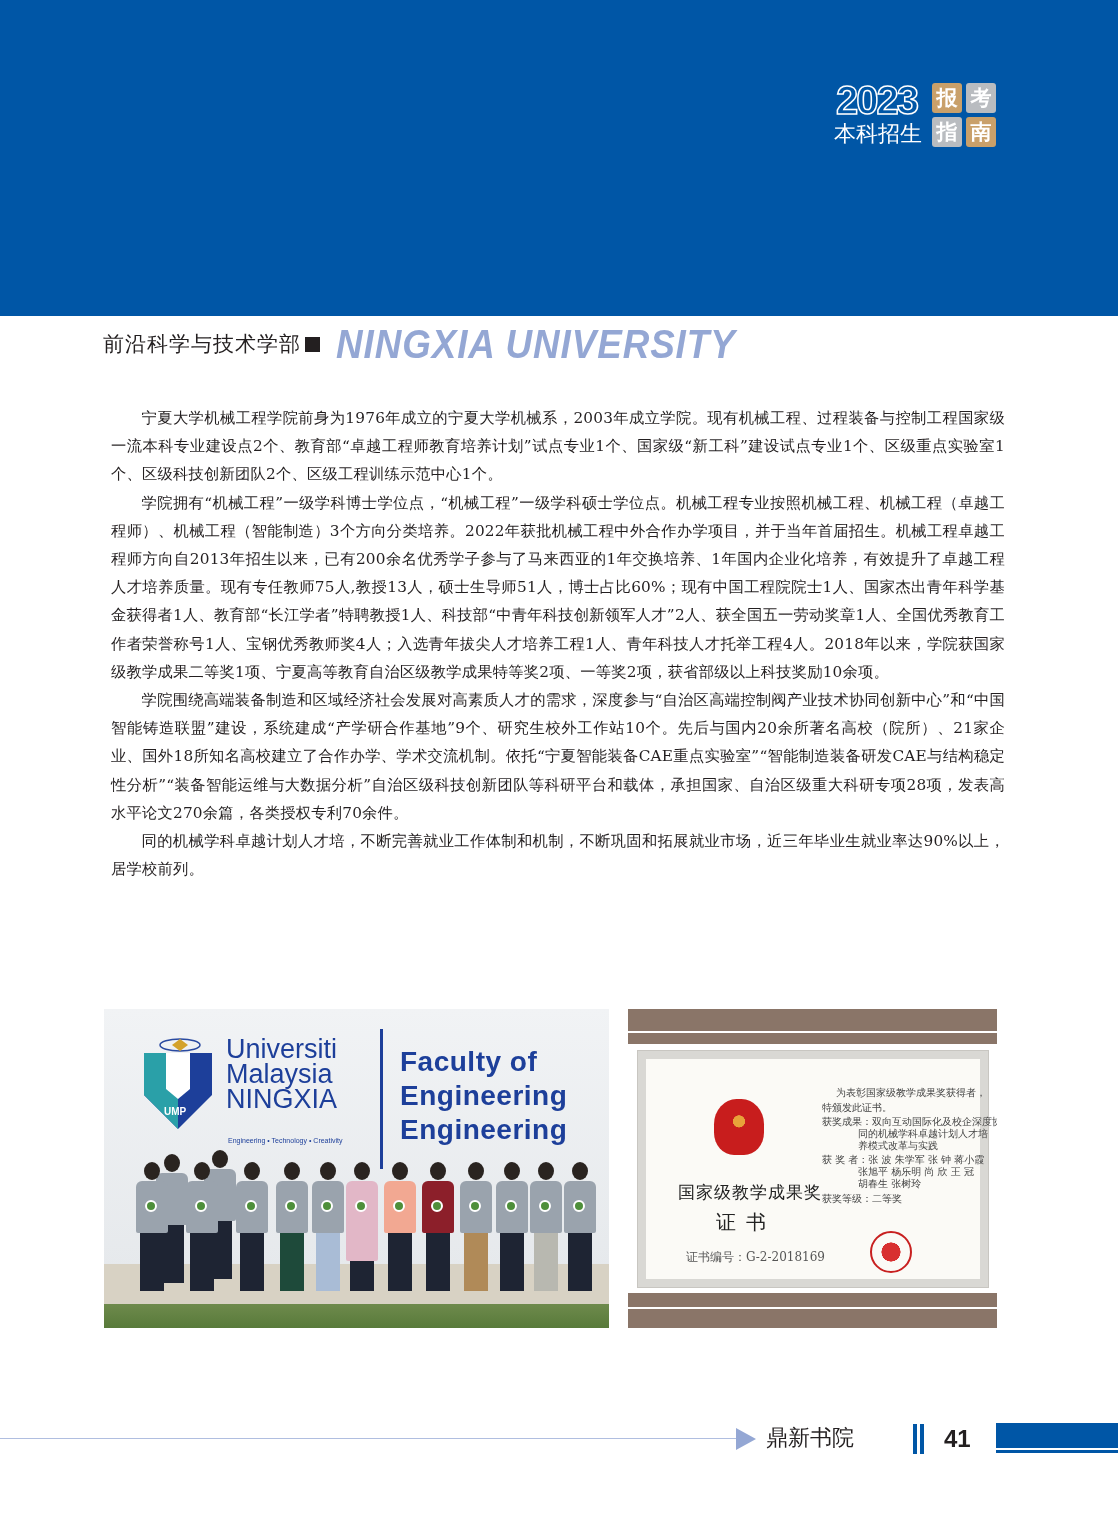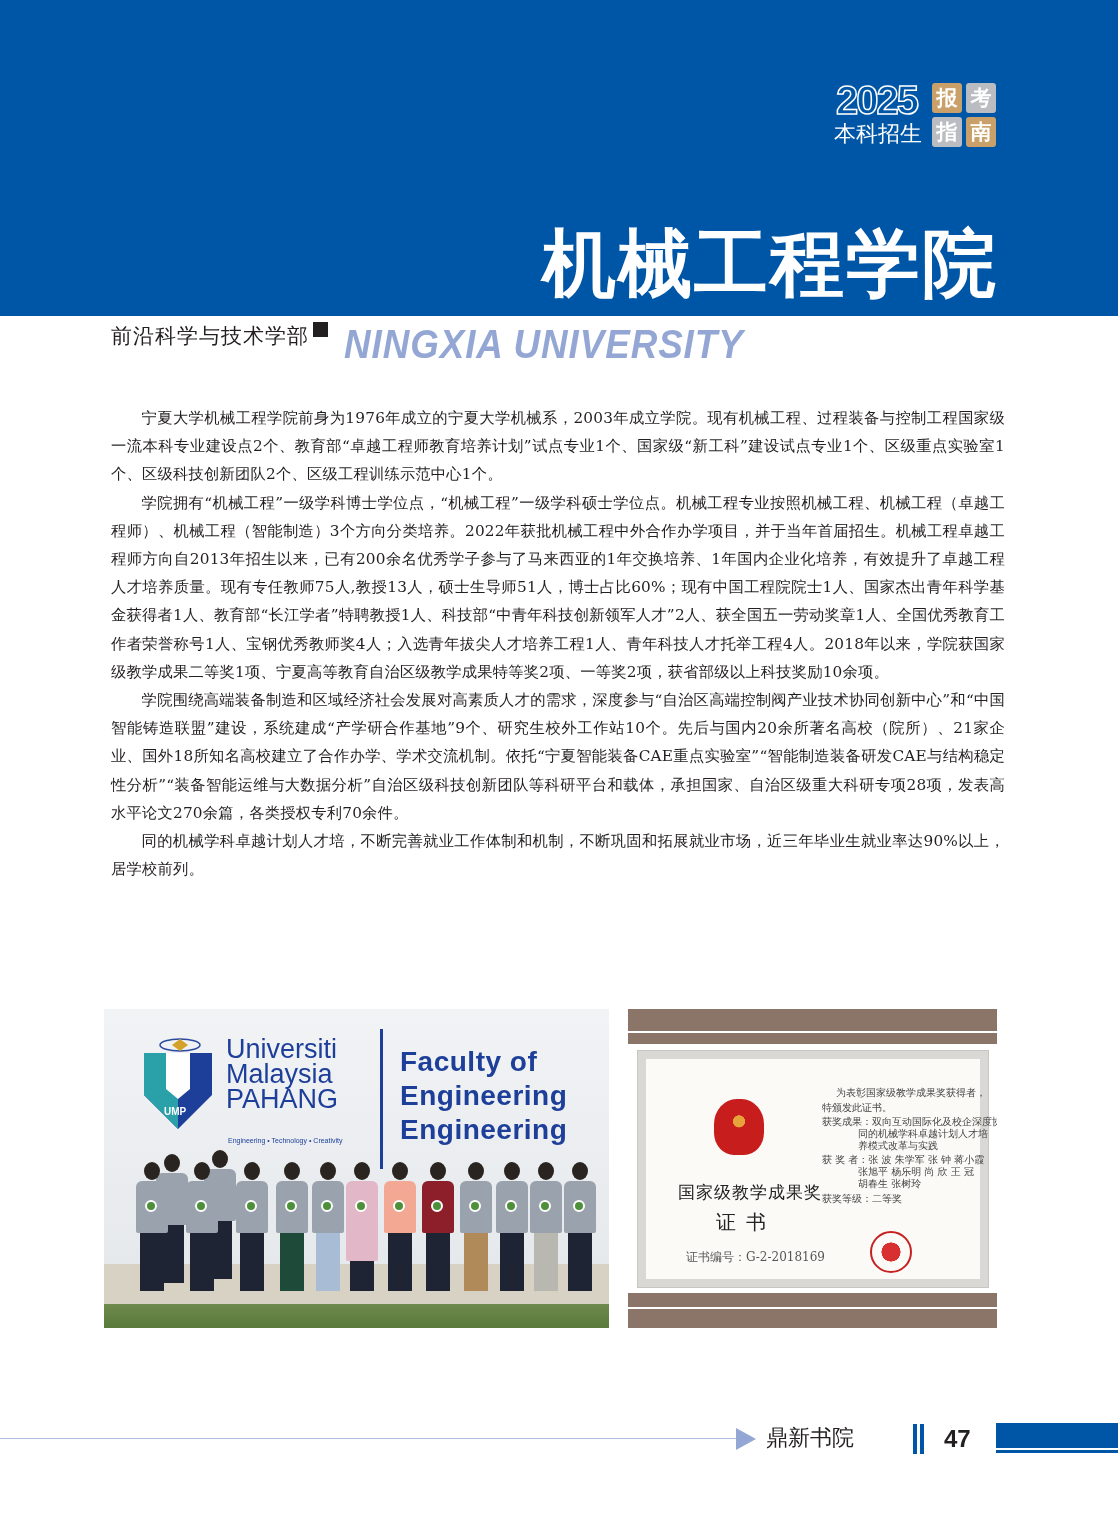--- a/index.html
+++ b/index.html
@@ -13,21 +13,21 @@
   .badge-sub { position: absolute; left: 0px; top: 41px; font-family: "DejaVu Sans", sans-serif; font-size: 22px; line-height: 26px; color: #ffffff; letter-spacing: 0px; }
   .tile { position: absolute; width: 30px; height: 30px; border-radius: 3px; color: #ffffff; font-family: "DejaVu Serif", serif; font-weight: bold; font-size: 21px; line-height: 30px; text-align: center; }
   .tile.gold { background: #c9a06a; }
   .tile.grey { background: #b9bcc0; }
   .t1 { left: 98px; top: 3px; } .t2 { left: 132px; top: 3px; }
   .t3 { left: 98px; top: 37px; } .t4 { left: 132px; top: 37px; }
 
   .college-title { position: absolute; right: 120px; top: 222px; font-family: "DejaVu Serif", "Liberation Serif", serif; font-weight: bold; font-size: 74px; line-height: 82px; color: #ffffff; letter-spacing: 2px; }
 
   
-  .subheader { position: absolute; left: 103px; top: 322px; height: 44px; display: flex; align-items: flex-start; margin-left: 8px; }
+  .subheader { position: absolute; left: 103px; top: 322px; height: 44px; display: flex; align-items: center; }
   .dept-name { font-family: "DejaVu Sans", sans-serif; font-size: 21px; color: #231f20; letter-spacing: 1px; }
   .square-mark { width: 15px; height: 15px; background: #231f20; margin-left: 4px; margin-right: 16px; }
   .univ-en { font-family: "Liberation Sans", sans-serif; font-weight: bold; font-style: italic; font-size: 40px; color: #94a7d4; letter-spacing: 1px; transform: scaleX(0.92); transform-origin: left center; }
 
   
   .body-text { position: absolute; left: 104px; top: 404px; width: 894px; margin-left: 7px; }
   .body-text p { font-size: 15.3px; line-height: 28.2px; text-indent: 2em; text-align: justify; color: #231f20; letter-spacing: 0.2px; }
 
   
   .photo-left { position: absolute; left: 104px; top: 1009px; width: 505px; height: 319px; overflow: hidden; background: #eef0f2; }
@@ -66,28 +66,27 @@
   .footer-bar2 { position: absolute; left: 920px; top: 1424px; width: 4px; height: 30px; background: #0056a6; }
   .page-num { position: absolute; left: 944px; top: 1424px; font-family: "Liberation Sans", sans-serif; font-weight: bold; font-size: 24px; line-height: 30px; color: #231f20; }
   .footer-block { position: absolute; left: 996px; top: 1423px; width: 122px; height: 25px; background: #0056a6; }
   .footer-block2 { position: absolute; left: 996px; top: 1450px; width: 122px; height: 3px; background: #0056a6; }
 </style>
 </head>
 <body>
 
 <div class="banner">
   <div class="badge">
-    <div class="badge-year">2025</div>
+    <div class="badge-year">2023</div>
     <div class="badge-sub">本科招生</div>
     <div class="tile gold t1">报</div>
     <div class="tile grey t2">考</div>
     <div class="tile grey t3">指</div>
     <div class="tile gold t4">南</div>
   </div>
-  <div class="college-title">机械工程学院</div>
 </div>
 
 <div class="subheader">
   <span class="dept-name">前沿科学与技术学部</span>
   <span class="square-mark"></span>
   <span class="univ-en">NINGXIA UNIVERSITY</span>
 </div>
 
 <div class="body-text">
   <p>宁夏大学机械工程学院前身为1976年成立的宁夏大学机械系，2003年成立学院。现有机械工程、过程装备与控制工程国家级一流本科专业建设点2个、教育部“卓越工程师教育培养计划”试点专业1个、国家级“新工科”建设试点专业1个、区级重点实验室1个、区级科技创新团队2个、区级工程训练示范中心1个。</p>
@@ -102,21 +101,21 @@
     <ellipse cx="40" cy="10" rx="20" ry="6" fill="none" stroke="#2a4aa0" stroke-width="1.5"></ellipse>
     <polygon points="40,4 48,10 40,16 32,10" fill="#d4a22a"></polygon>
     <path d="M4 18 H72 V60 L38 94 L4 60 Z" fill="#1d3f9a"></path>
     <path d="M4 18 H38 V94 L4 60 Z" fill="#2aa0a8"></path>
     <path d="M26 18 H50 V54 L38 64 L26 54 Z" fill="#ffffff"></path>
     <text x="24" y="80" font-family="Liberation Sans, sans-serif" font-size="10" font-weight="bold" fill="#ffffff">UMP</text>
   </svg>
   <div class="ump-text">
     <div>Universiti</div>
     <div>Malaysia</div>
-    <div>PAHANG</div>
+    <div>NINGXIA</div>
   </div>
   <div class="ump-tag">Engineering • Technology • Creativity</div>
   <div class="divider-v"></div>
   <div class="fac-text">
     <div>Faculty of</div>
     <div>Engineering</div>
     <div>Engineering</div>
   </div>
   <div class="ground"></div>
   <div class="grass"></div>
@@ -227,15 +226,15 @@
   </div>
   <div class="band bot1"></div>
   <div class="band bot2"></div>
 </div>
 
 <div class="footer-line"></div>
 <div class="footer-arrow"></div>
 <div class="footer-label">鼎新书院</div>
 <div class="footer-bar1"></div>
 <div class="footer-bar2"></div>
-<div class="page-num">47</div>
+<div class="page-num">41</div>
 <div class="footer-block"></div>
 <div class="footer-block2"></div>
 
 </body></html>

